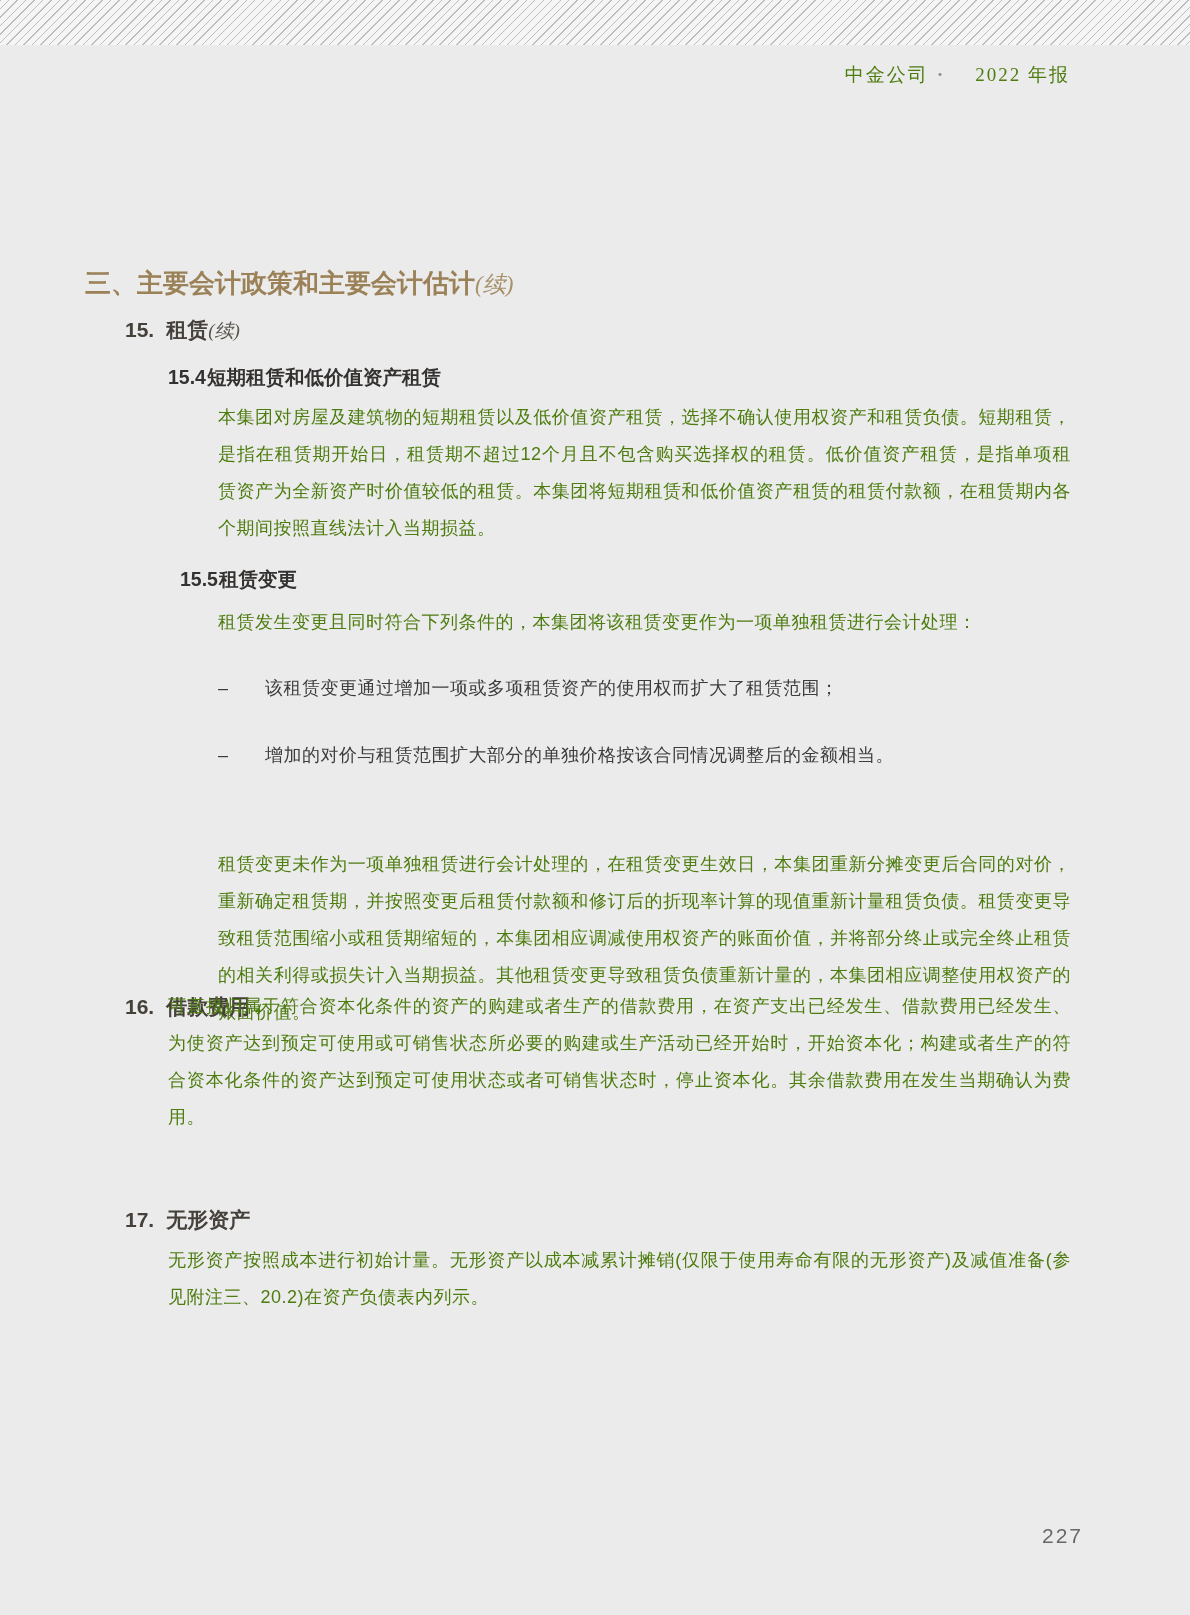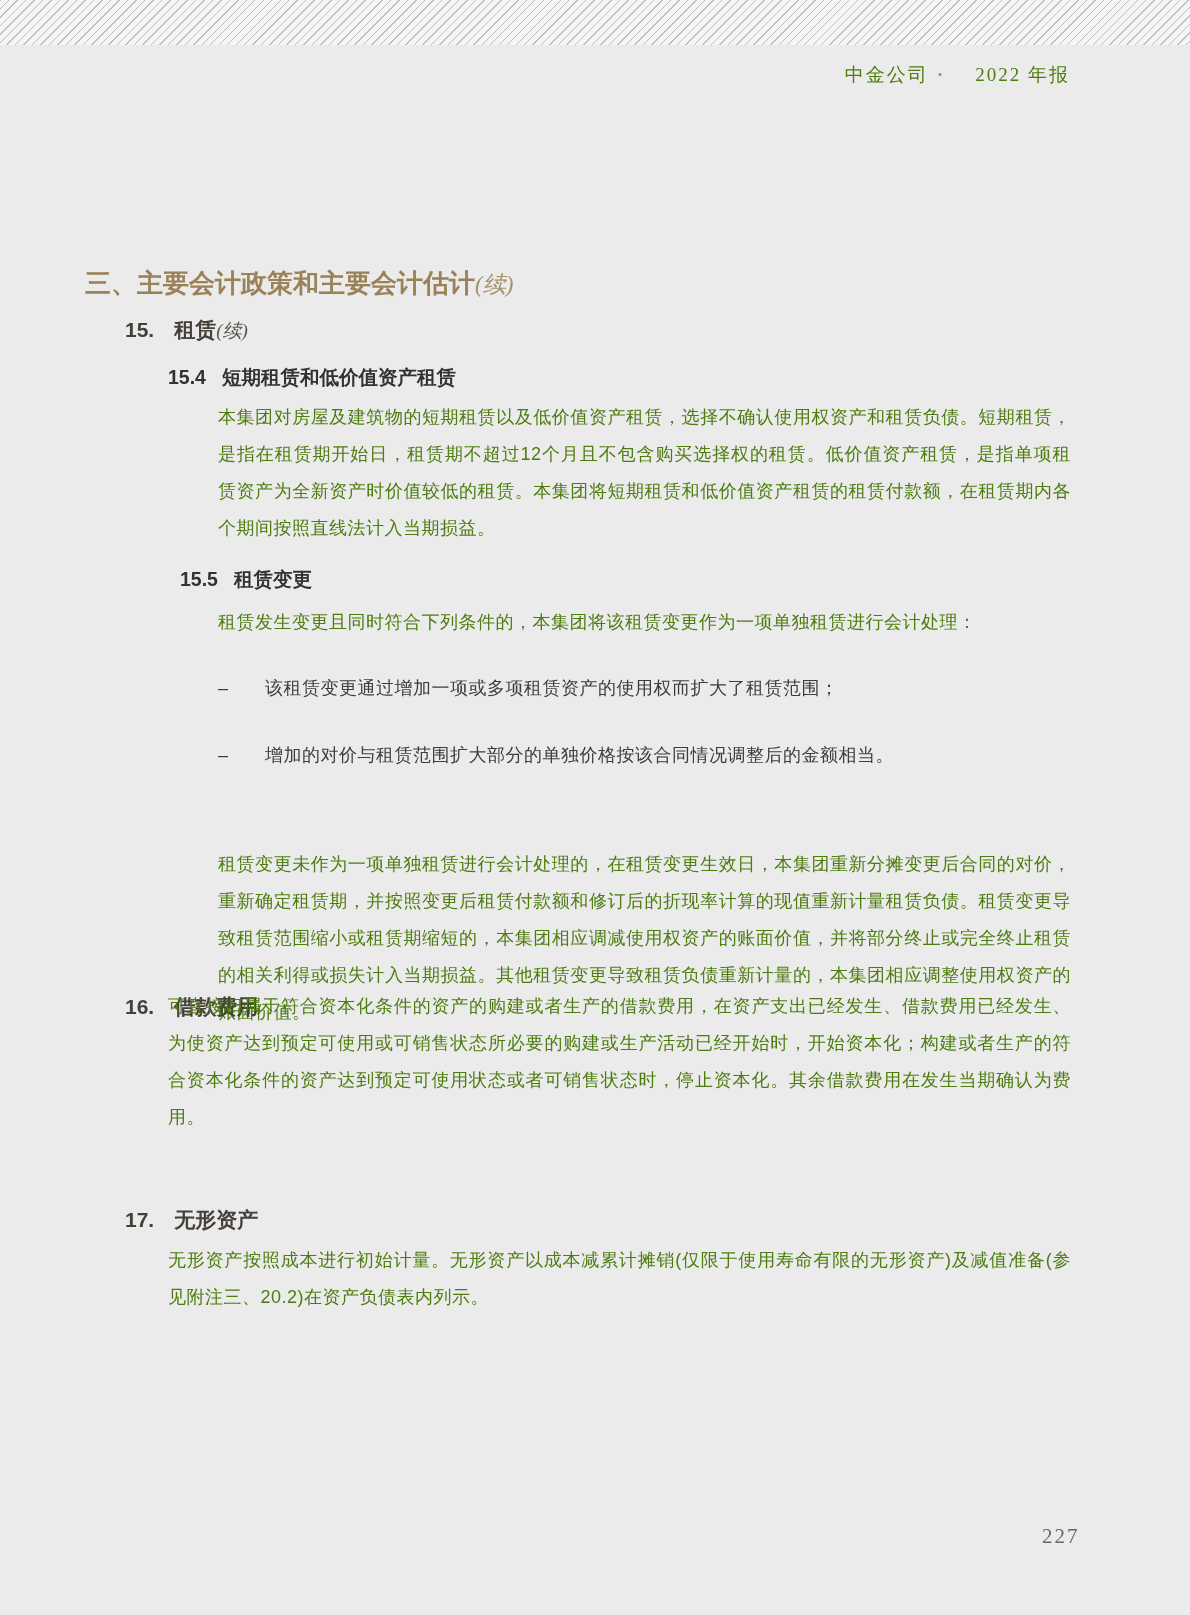--- a/index.html
+++ b/index.html
@@ -63,33 +63,33 @@
   .h-main {
     position: absolute;
     font-size: 21px;
     font-weight: bold;
     color: #45403a;
     white-space: nowrap;
   }
   .h15 { left: 125px; top: 316px; }
   .h16 { left: 125px; top: 993px; }
   .h17 { left: 125px; top: 1206px; }
-  .h-main .num { margin-right: 20px; }
+  .h-main .num { margin-right: 12px; }
   .h-main .cont { font-size: 19px; color: #5a554e; }
 
   .h-sub {
     position: absolute;
     font-size: 19.5px;
     font-weight: bold;
     color: #343230;
     white-space: nowrap;
   }
   .h154 { left: 168px; top: 364px; }
   .h155 { left: 180px; top: 566px; }
-  .h-sub .num { margin-right: 16px; }
+  .h-sub .num { margin-right: 1px; }
 
   
   .body-p {
     position: absolute;
     font-size: 18px;
     line-height: 37px;
     letter-spacing: 0.5px;
     color: #4d7c0f;
     text-align: justify;
     text-justify: inter-ideograph;
@@ -114,21 +114,21 @@
   .bullet .marker { flex: 0 0 47px; }
   .bullet .b-text { flex: 1; }
   .b1 { top: 671px; }
   .b2 { top: 738px; }
 
   
   .page-num {
     position: absolute;
     left: 1042px;
     top: 1524px;
-    font-family: Liberation Serif, serif;
+    font-family: Liberation Sans, sans-serif;
     font-size: 21px;
     letter-spacing: 2px;
     color: #686868;
   }
 </style>
 </head>
 <body>
 
 <div class="hatch-band"></div>
 

